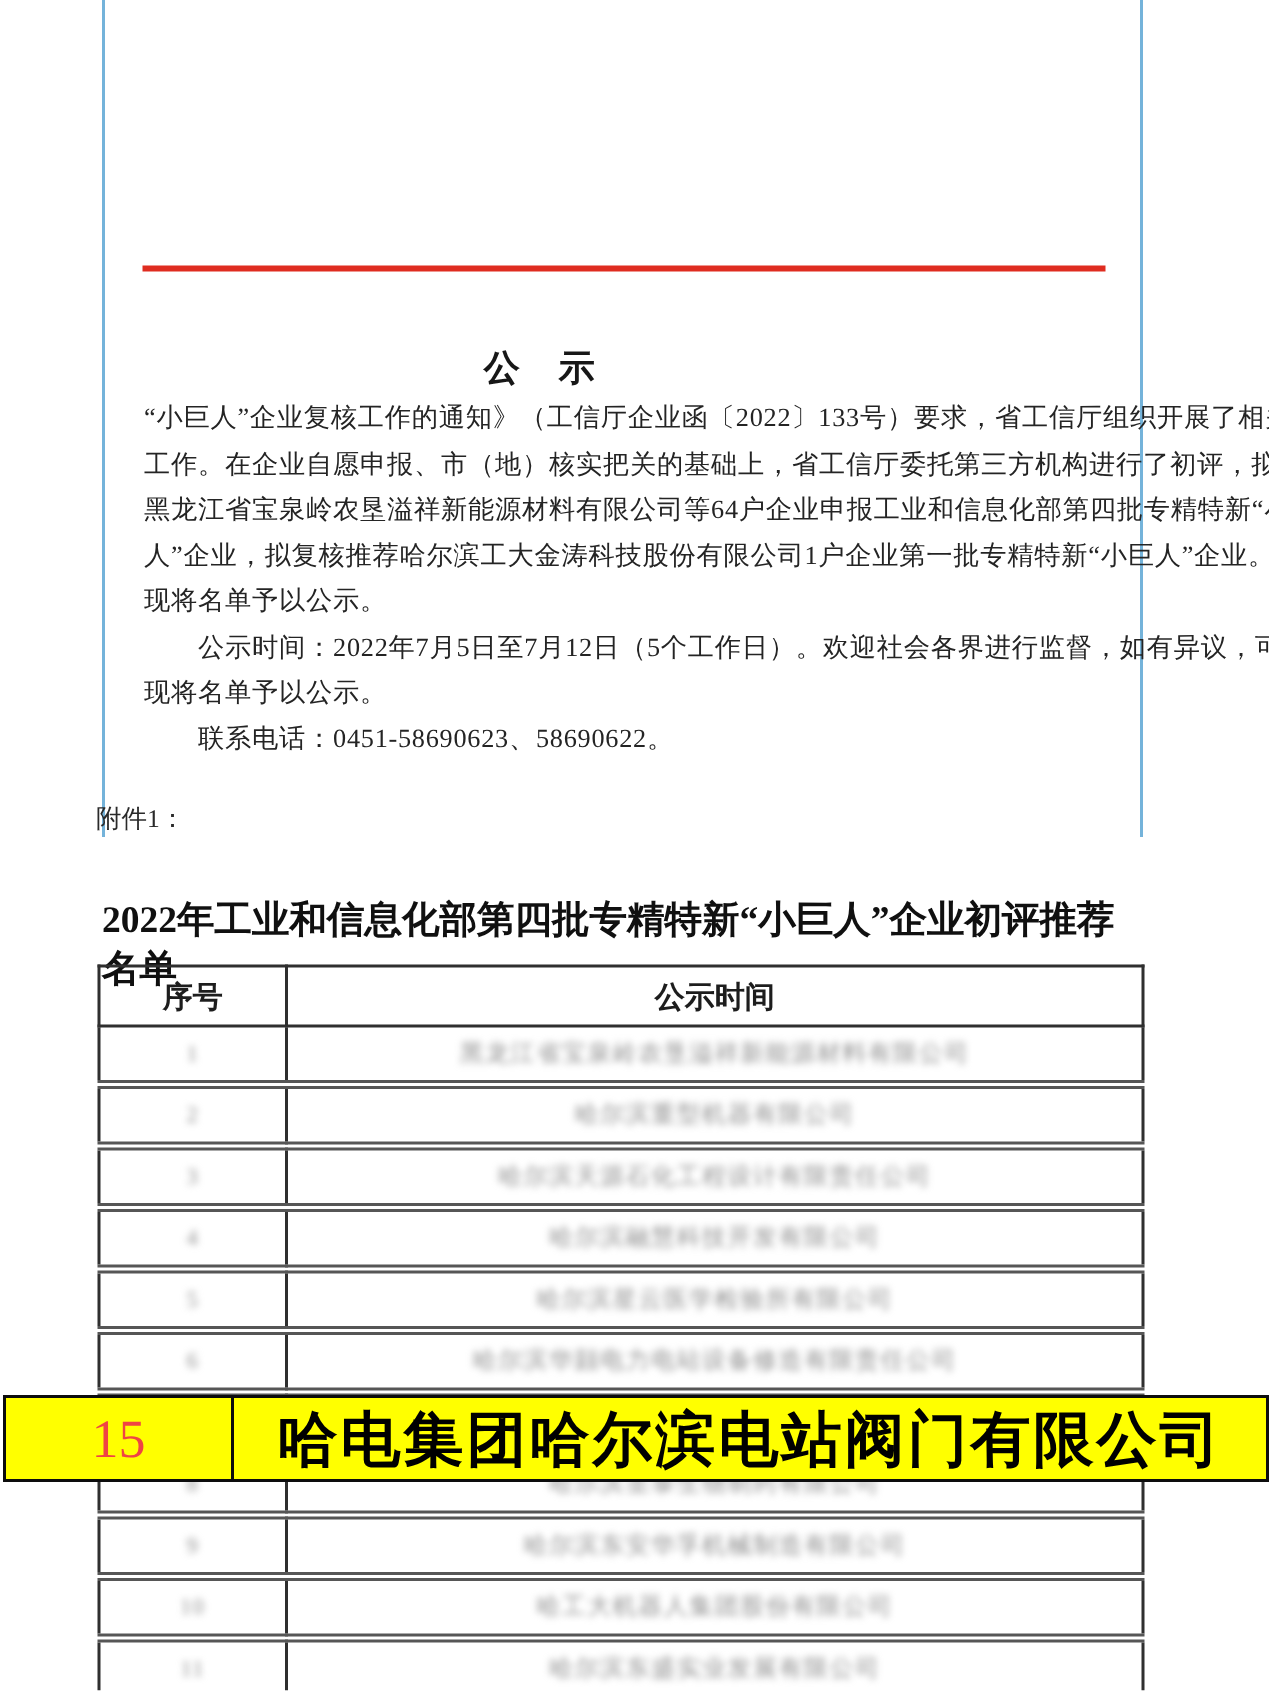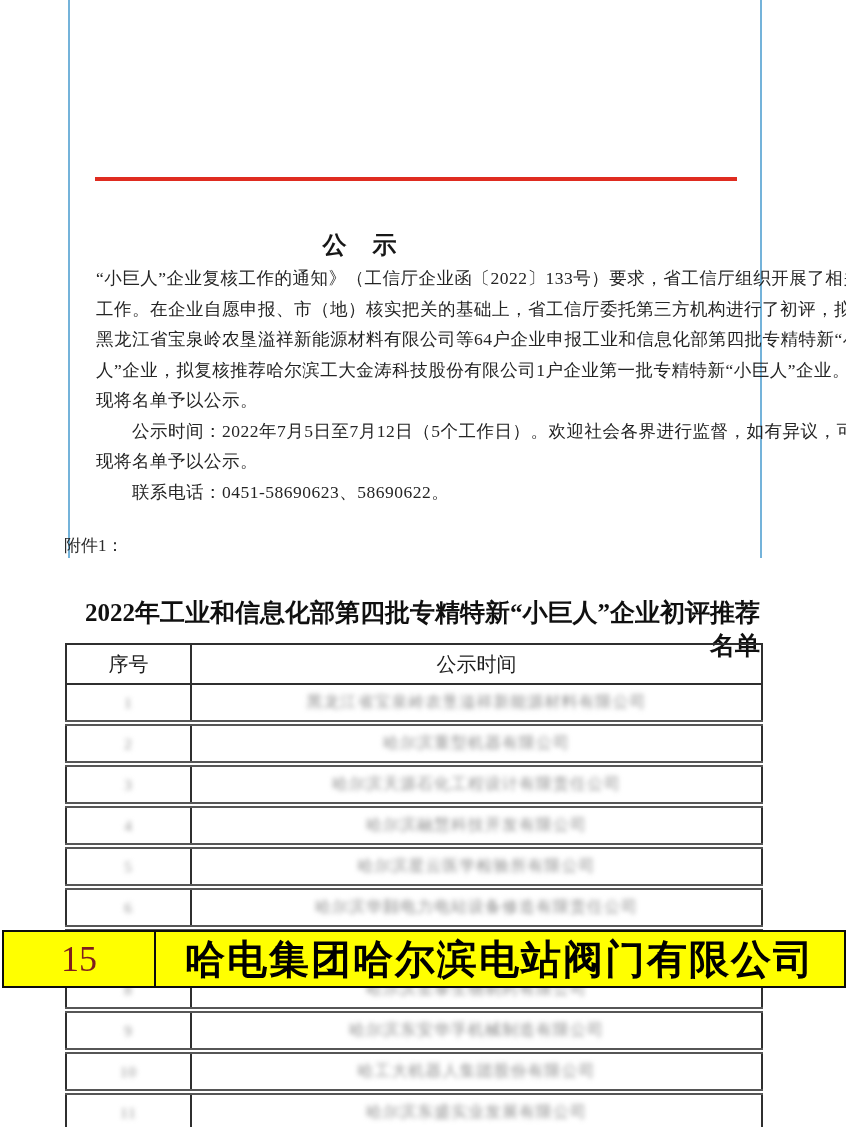--- a/index.html
+++ b/index.html
@@ -30,43 +30,43 @@
   .notice-body{
     position:absolute;top:263px;left:96px;width:652px;
     font-size:17.5px;line-height:30.5px;color:#242424;
     font-family:"Liberation Serif","DejaVu Serif",serif;
   }
   .body-line{white-space:pre;letter-spacing:0.5px;}
 
   .attachment-label{position:absolute;top:534px;left:64px;font-size:17px;color:#2a2a2a;}
 
   .list-title{
-    position:absolute;top:596px;left:68px;width:692px;text-align:right;
+    position:absolute;top:596px;left:68px;width:692px;text-align:left;
     font-size:25px;font-weight:bold;color:#101010;letter-spacing:0;
   }
 
   
   .roster{position:absolute;top:643px;left:65px;}
   table{border-collapse:collapse;table-layout:fixed;width:698px;}
   table,td,th{border:2px solid #2f2f2f;}
-  th{height:36px;font-size:20px;font-weight:normal;color:#1d1d1d;text-align:center;
+  th{height:36px;font-size:20px;font-weight:bold;color:#1d1d1d;text-align:center;
      font-family:"Liberation Serif","DejaVu Serif",serif;}
   td{height:33px;text-align:center;overflow:hidden;}
   tbody tr + tr{border-top:6px double #565656;}
   col.c-no{width:125px;}
   .cell-blur{filter:blur(2.4px);color:#8e8e8e;font-size:16px;letter-spacing:1px;}
   td.no-cell .cell-blur{font-size:15px;}
 
   
   .highlight-band{
     position:absolute;left:2px;top:930px;width:840px;height:54px;
     background:#ffff00;border:2px solid #0d0d0d;display:flex;align-items:center;z-index:5;
   }
   .hl-no{
-    width:150px;flex:0 0 150px;text-align:center;font-size:36px;color:#7f1d1d;
+    width:150px;flex:0 0 150px;text-align:center;font-size:36px;color:#ef4444;
     font-family:"Liberation Serif","DejaVu Serif",serif;
     border-right:2px solid #0d0d0d;height:100%;display:flex;align-items:center;justify-content:center;
   }
   .hl-name{
     flex:1;text-align:center;font-size:40px;font-weight:bold;color:#000;
     letter-spacing:2px;font-family:"Liberation Sans","DejaVu Sans",sans-serif;
   }
 </style>
 </head>
 <body>

